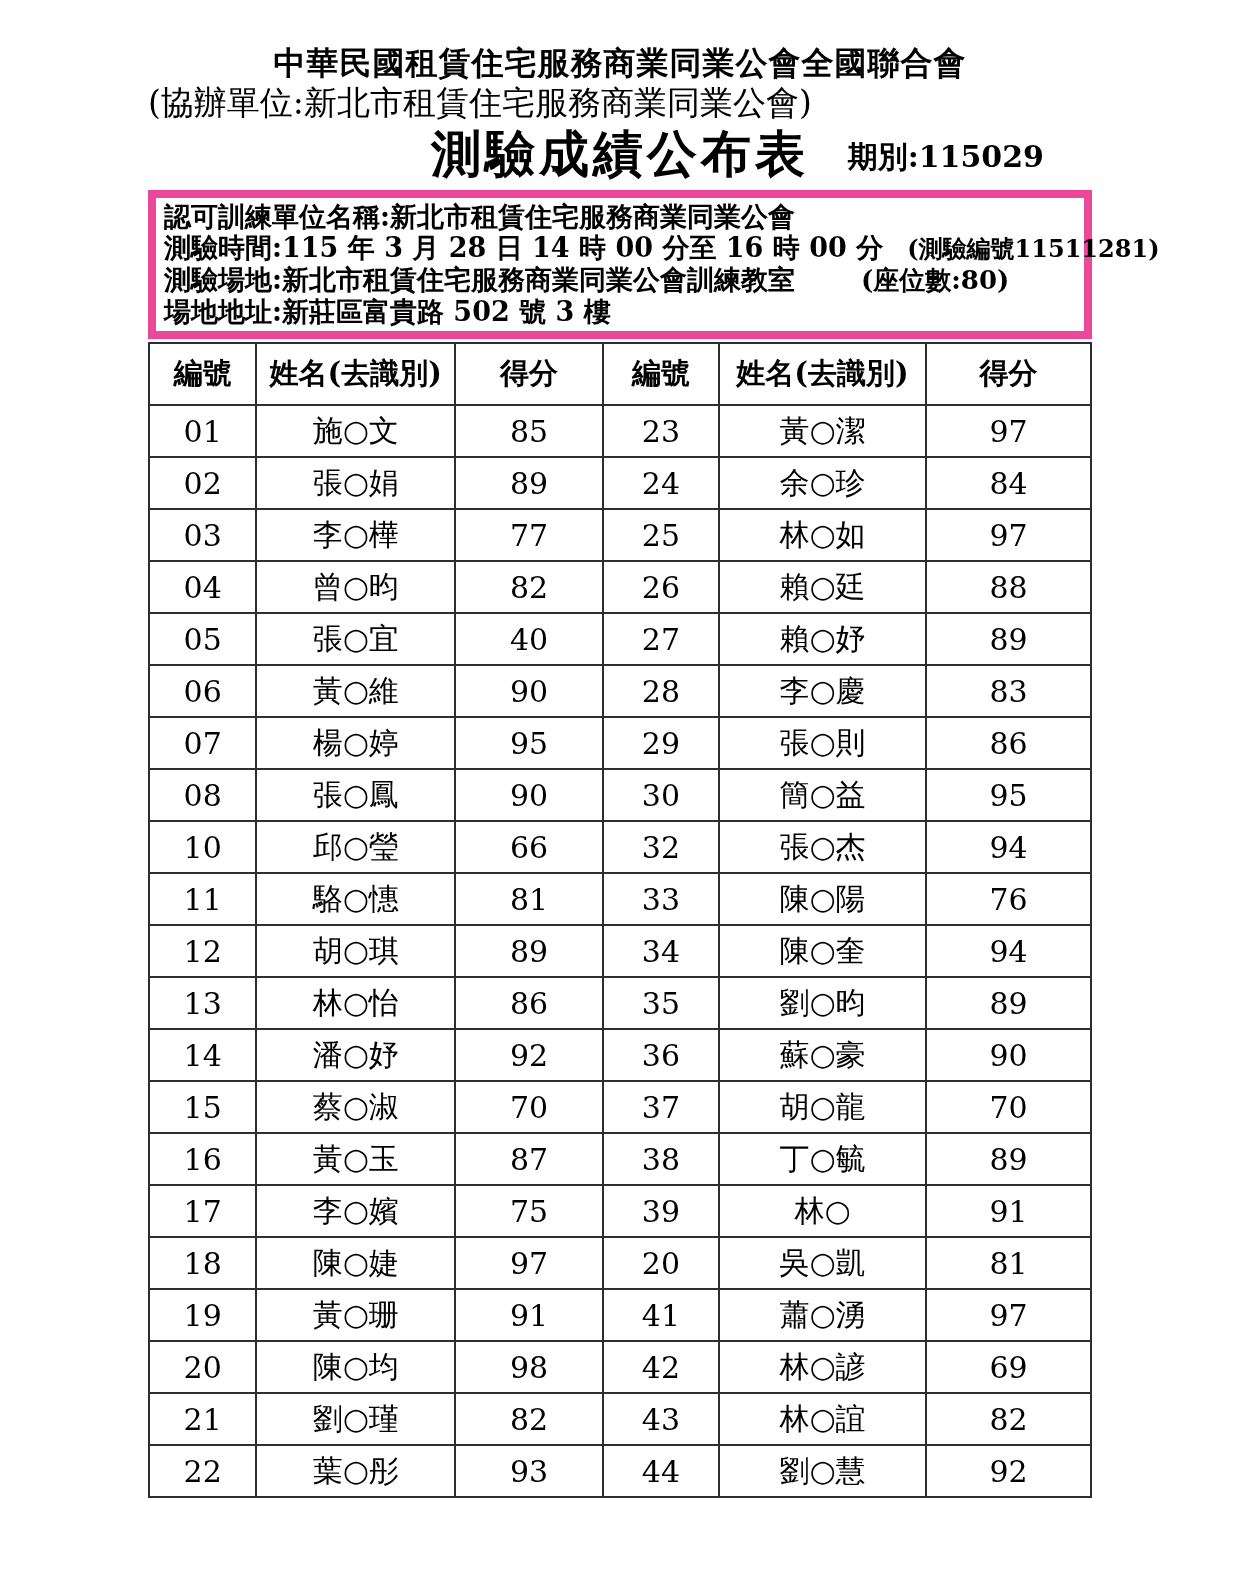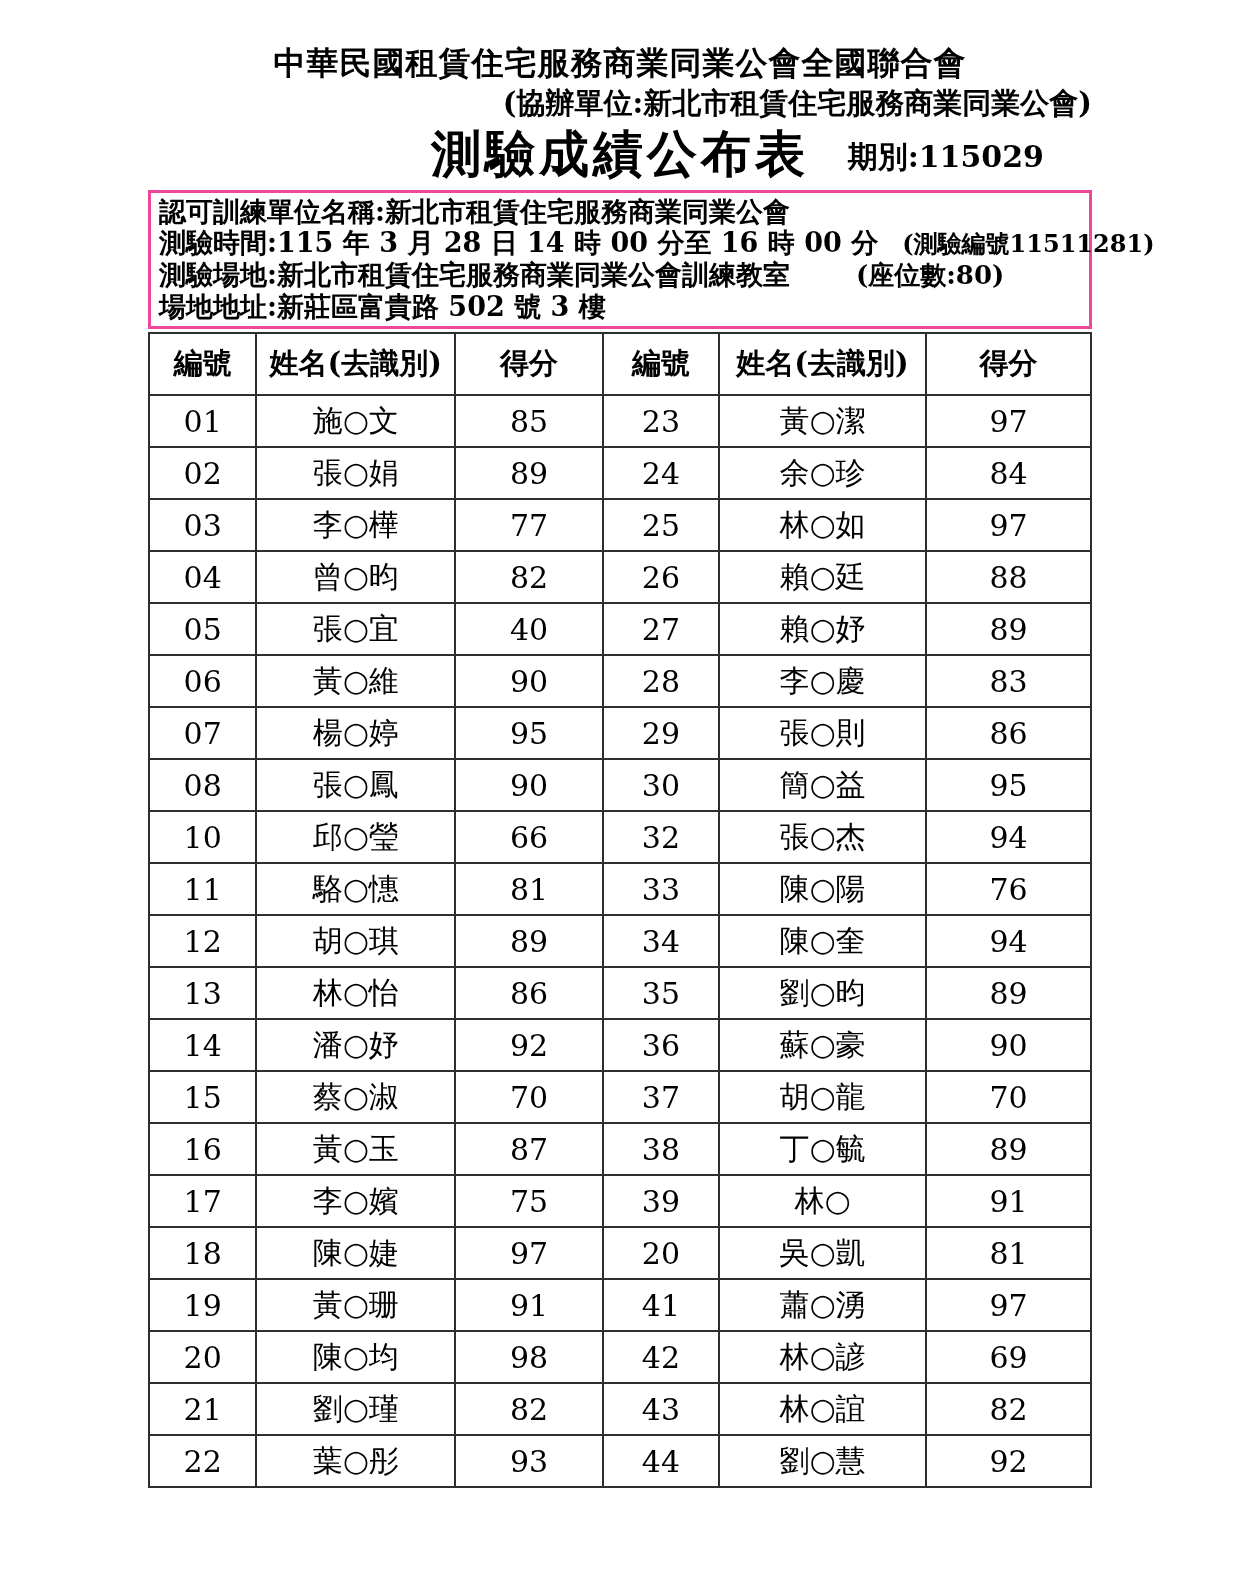--- a/index.html
+++ b/index.html
@@ -24,23 +24,23 @@
   }
   .org-line {
     font-size: 32px;
     font-weight: bold;
     text-align: center;
     line-height: 42px;
     letter-spacing: 1px;
     white-space: nowrap;
   }
   .co-line {
-    font-size: 29px;
-    font-weight: bold;
-    text-align: right;
+    font-size: 33px;
+    font-weight: normal;
+    text-align: left;
     line-height: 38px;
     white-space: nowrap;
   }
   .title-row {
     position: relative;
     height: 58px;
     margin-top: 2px;
   }
   .main-title {
     position: absolute;
@@ -57,21 +57,21 @@
   .period {
     position: absolute;
     right: 48px;
     bottom: 4px;
     font-size: 30px;
     font-weight: bold;
     white-space: nowrap;
   }
   .info-box {
     margin-top: 8px;
-    border: 3px solid #ec4899;
+    border: 8px solid #ec4899;
     padding: 3px 8px 4px 8px;
     font-size: 27px;
     font-weight: 600;
     line-height: 31px;
   }
   .info-line { white-space: nowrap; }
   .info-note-small {
     font-size: 24px;
     margin-left: 24px;
   }

